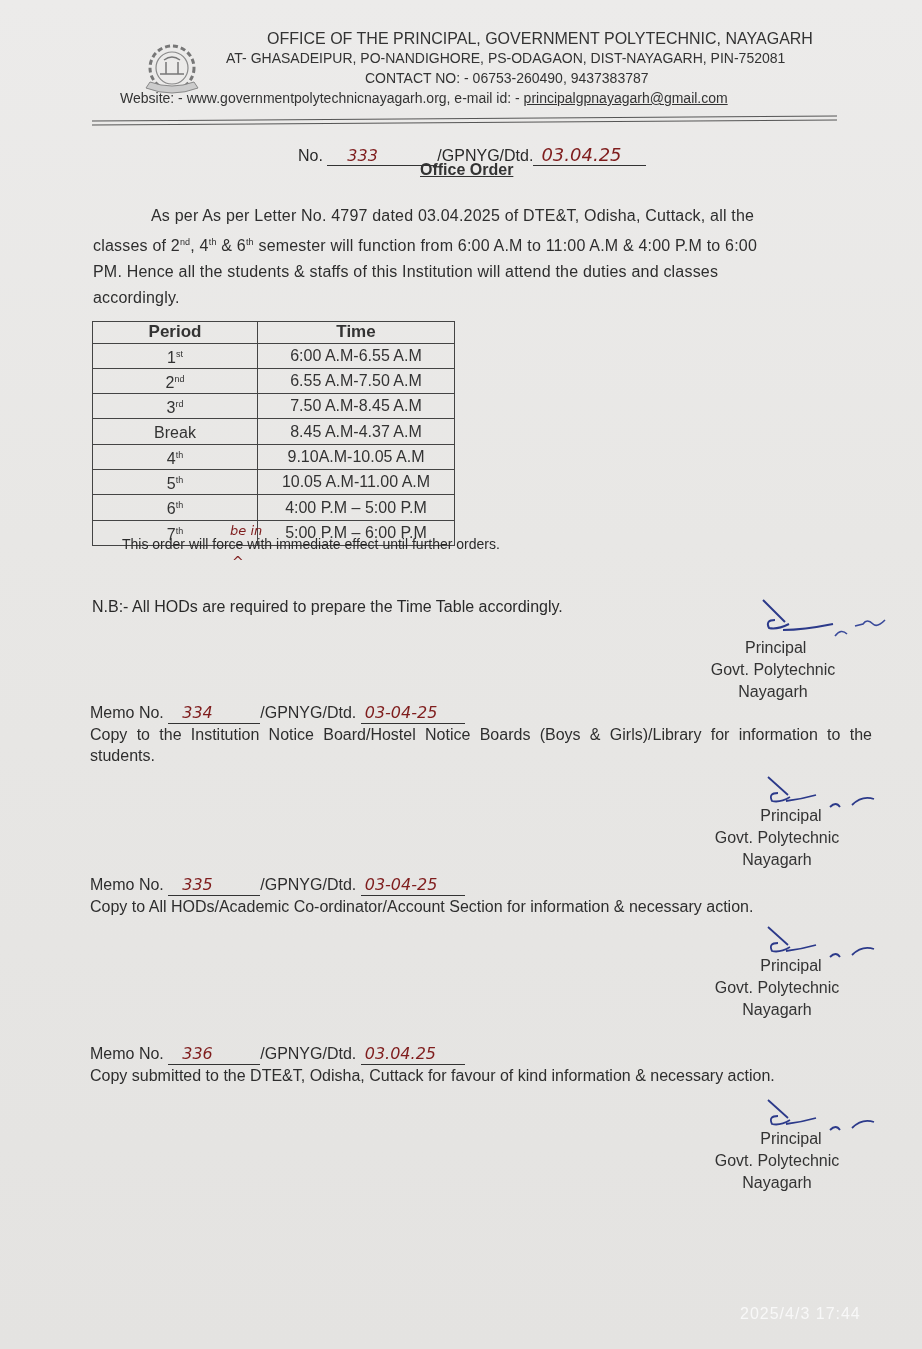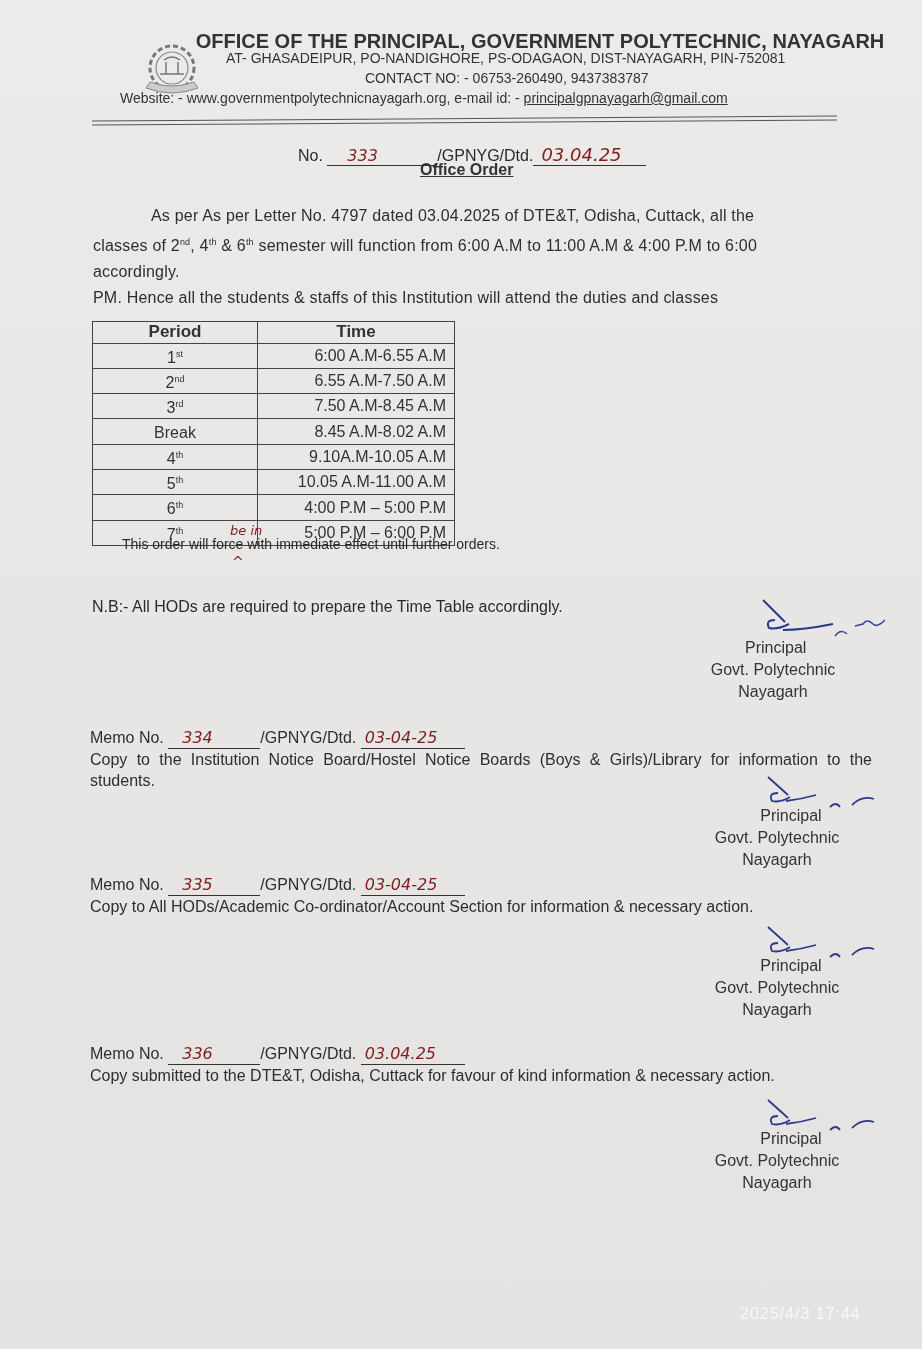--- a/index.html
+++ b/index.html
@@ -15,60 +15,60 @@
   .logo { position:absolute; left:140px; top:42px; width:64px; height:56px; }
   .rule { position:absolute; left:92px; width:745px; border-top:1.5px solid #555; }
   .hand { color:#7f1d1d; font-family:"DejaVu Sans", sans-serif; font-style:italic; }
   .uline { border-bottom:1px solid #333; display:inline-block; }
   .para { position:absolute; left:93px; width:770px; font-size:16px; line-height:26px; text-align:justify; color:#2e2e2e; letter-spacing:0.2px; }
   sup { font-size:9px; }
   table.tt { position:absolute; left:92px; top:321px; border-collapse:collapse; font-size:16px; color:#333; }
   table.tt td, table.tt th { border:1px solid #444; padding:0 8px; height:20.5px; line-height:20px;margin-top:37px; }
   table.tt th { font-weight:bold; font-size:17px; }
   .c-period { width:148px; text-align:center; }
-  .c-time { width:180px; text-align:right; }
+  .c-time { width:180px; text-align:center; }
   .sig { position:absolute; font-size:16px; line-height:22px; color:#333; }
   .sig span { display:block; }
   .memo { position:absolute; left:90px; width:782px; font-size:16px; line-height:21px; color:#2e2e2e; }
   .stamp { position:absolute; left:740px; top:1305px; font-size:16px; color:#f8f8f8; letter-spacing:1px; }
   svg.scr { position:absolute; overflow:visible; }
 </style>
 </head>
 <body>
 
 <div class="logo">
   <svg width="64" height="56" viewBox="0 0 64 56">
     <circle cx="32" cy="26" r="22" fill="none" stroke="#777" stroke-width="3" stroke-dasharray="5 3"></circle>
     <circle cx="32" cy="26" r="16" fill="none" stroke="#888" stroke-width="1.2"></circle>
     <path d="M20 32 h24 M26 20 v12 M38 20 v12 M24 18 q8 -6 16 0" stroke="#777" stroke-width="1.5" fill="none"></path>
     <path d="M6 46 q26 10 52 0 l-4 -6 q-22 8 -44 0 z" fill="#ccc" stroke="#888" stroke-width="1"></path>
   </svg>
 </div>
-<div class="hdr-line" style="top:30px; left:180px; right:0; font-size:20px; text-align:center; width:720px;font-weight:bold;">OFFICE OF THE PRINCIPAL, GOVERNMENT POLYTECHNIC, NAYAGARH</div>
+<div class="hdr-line" style="top:30px; left:180px; right:0; font-size:16px; text-align:center; width:720px;">OFFICE OF THE PRINCIPAL, GOVERNMENT POLYTECHNIC, NAYAGARH</div>
 <div class="hdr-line" style="top:50px; left:226px; font-size:14px; text-align:left;">AT- GHASADEIPUR, PO-NANDIGHORE, PS-ODAGAON, DIST-NAYAGARH, PIN-752081</div>
 <div class="hdr-line" style="top:70px; left:365px; font-size:14px; text-align:left;">CONTACT NO: - 06753-260490, 9437383787</div>
 <div class="hdr-line" style="top:90px; left:120px; font-size:14px; text-align:left;">
   <span>Website: - www.governmentpolytechnicnayagarh.org, e-mail id: - </span><span style="text-decoration:underline;text-align:right;">principalgpnayagarh@gmail.com</span>
 </div>
 <div class="rule" style="top:118px; transform:rotate(-0.4deg);"></div>
 <div class="rule" style="top:122px; transform:rotate(-0.4deg); border-top-width:1px;"></div>
 
 <div class="abs" style="left:298px; top:144px; font-size:16px;">
   <span>No.</span>
   <span class="uline hand" style="width:90px; padding-left:20px;">333</span><span>/GPNYG/Dtd.</span><span class="uline hand" style="width:105px; padding-left:8px; font-size:18px;">03.04.25</span>
 </div>
 <div class="abs" style="left:420px; top:161px; font-size:16px; font-weight:bold; text-decoration:underline; color:#333;">Office Order</div>
 
 <div class="para" style="top:203px;">
   <div style="padding-left:58px;">As per As per Letter No. 4797 dated 03.04.2025 of DTE&amp;T, Odisha, Cuttack, all the</div>
   <div>
     <span>classes of 2</span><sup>nd</sup><span>, 4</span><sup>th</sup><span> &amp; 6</span><sup>th</sup><span> semester will function from 6:00 A.M to 11:00 A.M &amp; 4:00 P.M to 6:00</span>
   </div>
+  <div>PM. Hence all the students &amp; staffs of this Institution will attend the duties and classes</div>
   <div>accordingly.</div>
-  <div>PM. Hence all the students &amp; staffs of this Institution will attend the duties and classes</div>
 </div>
 
 <table class="tt">
   <thead>
     <tr>
       <th class="c-period">Period</th>
       <th class="c-time" style="text-align:center;">Time</th>
     </tr>
   </thead>
   <tbody id="tt-body">
@@ -79,21 +79,21 @@
       <tr>
         <td class="c-period"><span>2</span><sup>nd</sup></td>
         <td class="c-time">6.55 A.M-7.50 A.M</td>
       </tr>
       <tr>
         <td class="c-period"><span>3</span><sup>rd</sup></td>
         <td class="c-time">7.50 A.M-8.45 A.M</td>
       </tr>
       <tr>
         <td class="c-period"><span>Break</span><sup></sup></td>
-        <td class="c-time">8.45 A.M-8.02 A.M</td>
+        <td class="c-time">8.45 A.M-4.37 A.M</td>
       </tr>
       <tr>
         <td class="c-period"><span>4</span><sup>th</sup></td>
         <td class="c-time">9.10A.M-10.05 A.M</td>
       </tr>
       <tr>
         <td class="c-period"><span>5</span><sup>th</sup></td>
         <td class="c-time">10.05 A.M-11.00 A.M</td>
       </tr>
       <tr>
@@ -119,21 +119,21 @@
 </svg>
 <div class="sig" style="left:745px; top:637px;">
   <span>Principal</span>
 </div>
 <div class="sig" style="left:700px; top:659px; text-align:center; width:146px;">
   <span>Govt. Polytechnic</span>
   <span>Nayagarh</span>
 </div>
 
 <div id="memos">
-    <div class="memo" style="top: 727px;">
+    <div class="memo" style="top: 702px;">
       <div><span>Memo No.</span> <span class="uline hand" style="width:78px;padding-left:14px;">334</span><span>/GPNYG/Dtd.</span> <span class="uline hand" style="width:100px;padding-left:4px;">03-04-25</span></div>
       <div style="text-align:justify;">Copy to the Institution Notice Board/Hostel Notice Boards (Boys &amp; Girls)/Library for information to the students.</div>
     </div>
     <div class="memo" style="top: 874px;">
       <div><span>Memo No.</span> <span class="uline hand" style="width:78px;padding-left:14px;">335</span><span>/GPNYG/Dtd.</span> <span class="uline hand" style="width:100px;padding-left:4px;">03-04-25</span></div>
       <div style="text-align:justify;">Copy to All HODs/Academic Co-ordinator/Account Section for information &amp; necessary action.</div>
     </div>
     <div class="memo" style="top: 1043px;">
       <div><span>Memo No.</span> <span class="uline hand" style="width:78px;padding-left:14px;">336</span><span>/GPNYG/Dtd.</span> <span class="uline hand" style="width:100px;padding-left:4px;">03.04.25</span></div>
       <div style="text-align:justify;">Copy submitted to the DTE&amp;T, Odisha, Cuttack for favour of kind information &amp; necessary action.</div>

